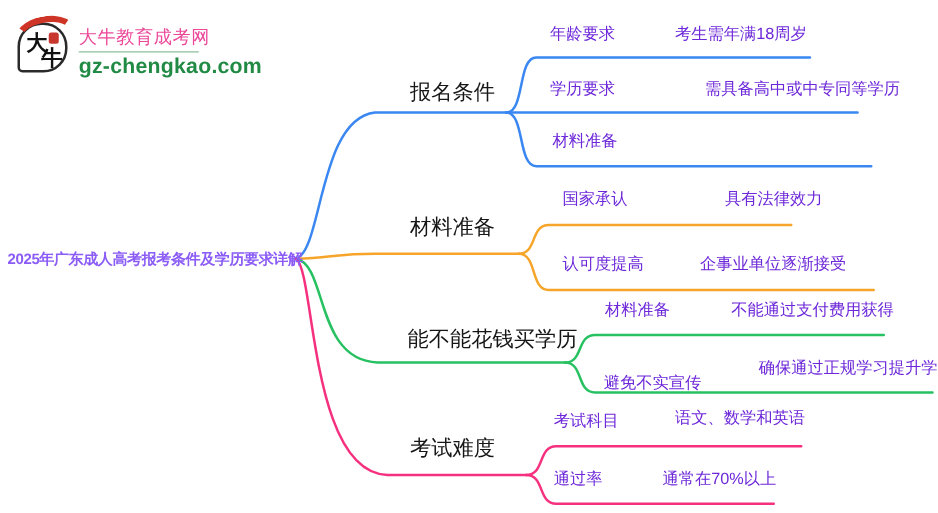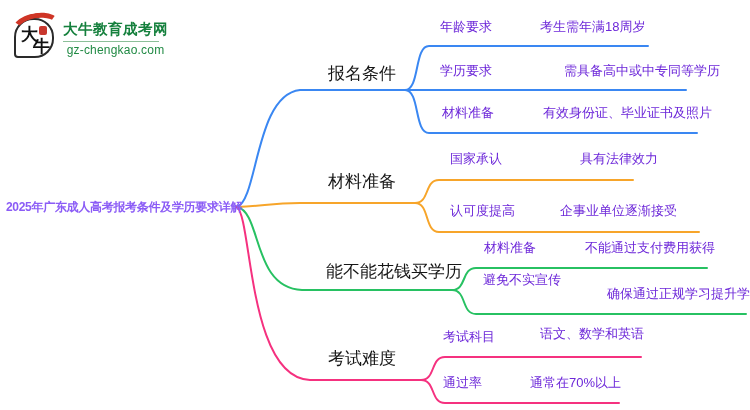--- a/index.html
+++ b/index.html
@@ -26,23 +26,23 @@
   }
   .logo-arc{
     position:absolute;left:-5px;top:-7px;width:42px;height:24px;
     border:5px solid transparent;border-top-color:#cf3526;border-radius:50%;
     transform:rotate(-10deg);
   }
   .lm-da{position:absolute;left:5px;top:3px;font-family:"Liberation Serif","DejaVu Serif",serif;font-weight:bold;font-size:17px;color:#111;}
   .lm-niu{position:absolute;left:17px;top:15px;font-family:"Liberation Serif","DejaVu Serif",serif;font-weight:bold;font-size:17px;color:#111;}
   .logo-seal{position:absolute;right:5px;top:6px;width:8px;height:9px;background:#c8372d;border-radius:2px;}
   .logo-text{margin-left:9px;padding-top:2px;}
-  .logo-name{font-size:14.5px;font-weight:bold;color:#15803d;letter-spacing:0.5px;}
+  .logo-name{font-size:14.5px;font-weight:normal;color:#ec4899;letter-spacing:0.5px;}
   .logo-rule{height:1px;background:#2e8b46;opacity:0.55;margin:2px 0 1px 0;width:96px;}
-  .logo-url{font-size:12px;font-weight:normal;color:#218a44;letter-spacing:0.2px;text-align:center;}
+  .logo-url{font-size:17px;font-weight:bold;color:#218a44;letter-spacing:0.2px;text-align:center;}
 </style>
 </head>
 <body>
 
 <div class="canvas">
 
   <svg class="links" viewBox="0 0 750 410" fill="none" stroke-width="2" stroke-linecap="round">
 
     <path d="M237,207 C258,200 255,95 300,90 L405,90" stroke="#3A87F2"></path>
     <path d="M405,90 C420,90 414,46 429,46 L648,46" stroke="#3A87F2"></path>
@@ -77,32 +77,31 @@
   </div>
 
   <div class="root-title">2025年广东成人高考报考条件及学历要求详解</div>
 
   <div class="node l2" style="left:328px;top:66px">报名条件</div>
   <div class="node" style="left:440px;top:19px">年龄要求</div>
   <div class="node" style="left:540px;top:19px">考生需年满18周岁</div>
   <div class="node" style="left:440px;top:63px">学历要求</div>
   <div class="node" style="left:564px;top:63px">需具备高中或中专同等学历</div>
   <div class="node" style="left:442px;top:105px">材料准备</div>
-  <div class="node" style="left:543px;top:105px">有效身份证、毕业证书及照片</div>
 
   <div class="node l2" style="left:328px;top:174px">材料准备</div>
   <div class="node" style="left:450px;top:151px">国家承认</div>
   <div class="node" style="left:580px;top:151px">具有法律效力</div>
   <div class="node" style="left:450px;top:203px">认可度提高</div>
   <div class="node" style="left:560px;top:203px">企事业单位逐渐接受</div>
 
   <div class="node l2" style="left:326px;top:264px">能不能花钱买学历</div>
   <div class="node" style="left:484px;top:240px">材料准备</div>
   <div class="node" style="left:585px;top:240px">不能通过支付费用获得</div>
-  <div class="node" style="left:483px;top:272px">避免不实宣传</div>
+  <div class="node" style="left:483px;top:298px">避免不实宣传</div>
   <div class="node" style="left:607px;top:286px">确保通过正规学习提升学历</div>
 
   <div class="node l2" style="left:328px;top:351px">考试难度</div>
   <div class="node" style="left:443px;top:329px">考试科目</div>
   <div class="node" style="left:540px;top:326px">语文、数学和英语</div>
   <div class="node" style="left:443px;top:375px">通过率</div>
   <div class="node" style="left:530px;top:375px">通常在70%以上</div>
 
 </div>
 

